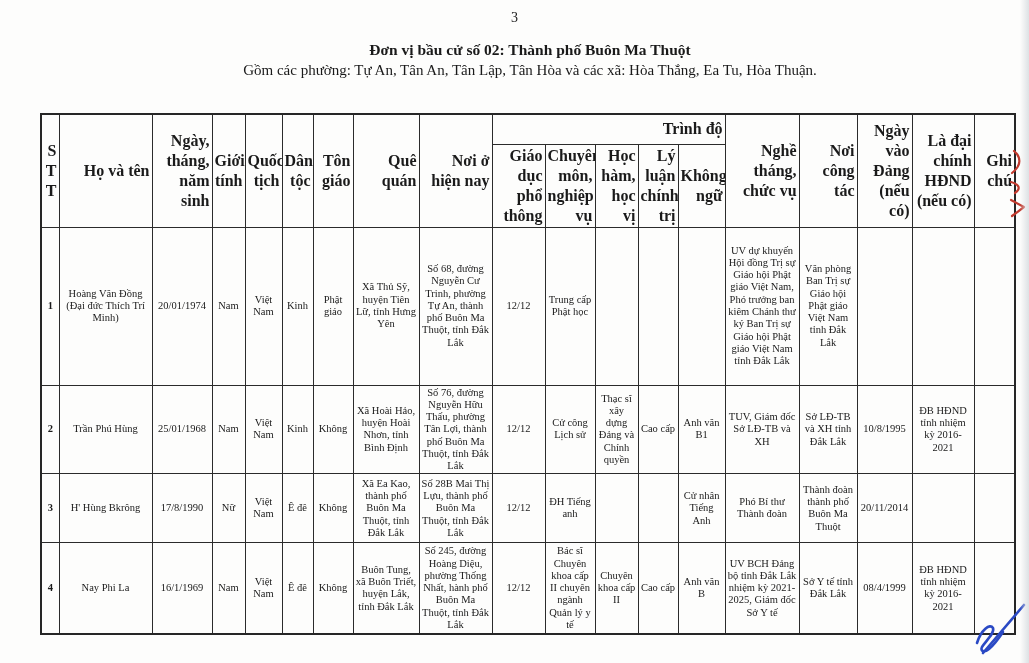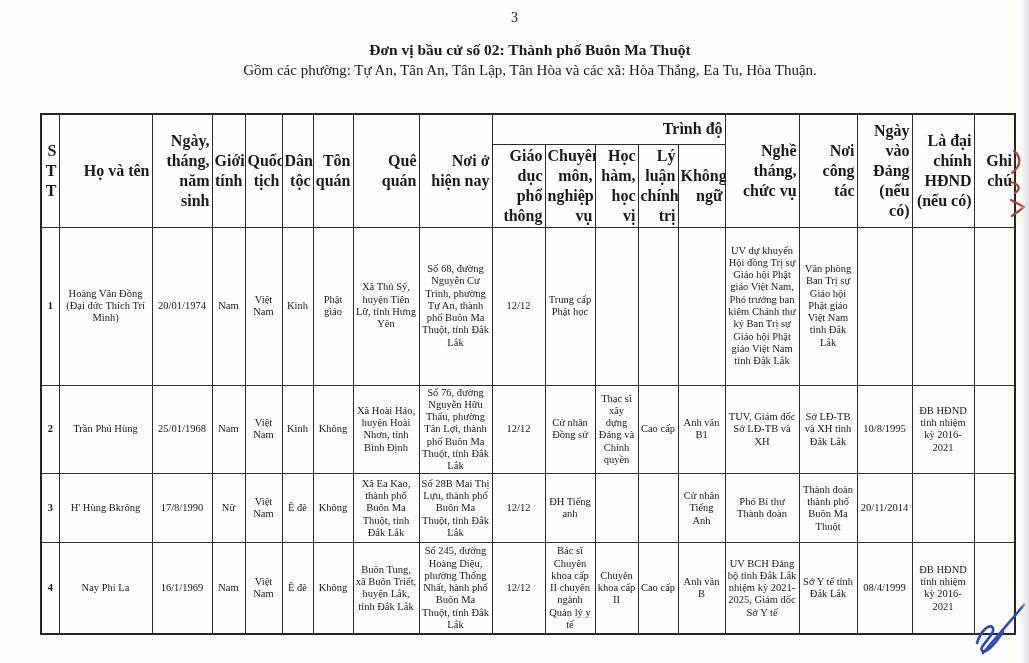--- a/index.html
+++ b/index.html
@@ -78,21 +78,21 @@
           <th rowspan="2">Ngày,
 tháng,
 năm sinh</th>
           <th rowspan="2">Giới
 tính</th>
           <th rowspan="2">Quốc
 tịch</th>
           <th rowspan="2">Dân
 tộc</th>
           <th rowspan="2">Tôn
-quán</th>
+giáo</th>
           <th rowspan="2">Quê
 quán</th>
           <th rowspan="2">Nơi ở
 hiện nay</th>
           <th colspan="5">Trình độ</th>
           <th rowspan="2">Nghề
 tháng,
 chức vụ</th>
           <th rowspan="2">Nơi
 công
@@ -153,21 +153,21 @@
           <td class="num">2</td>
           <td class="left">Trần Phú Hùng</td>
           <td>25/01/1968</td>
           <td>Nam</td>
           <td>Việt Nam</td>
           <td>Kinh</td>
           <td>Không</td>
           <td>Xã Hoài Hảo, huyện Hoài Nhơn, tỉnh Bình Định</td>
           <td>Số 76, đường Nguyễn Hữu Thấu, phường Tân Lợi, thành phố Buôn Ma Thuột, tỉnh Đắk Lắk</td>
           <td>12/12</td>
-          <td>Cử nhân Đồng sử</td>
+          <td>Cử công Lịch sử</td>
           <td>Thạc sĩ xây dựng Đảng và Chính quyền</td>
           <td>Cao cấp</td>
           <td>Anh văn B1</td>
           <td>TUV, Giám đốc Sở LĐ-TB và XH</td>
           <td>Sở LĐ-TB và XH tỉnh Đắk Lắk</td>
           <td>10/8/1995</td>
           <td>ĐB HĐND tỉnh nhiệm kỳ 2016-2021</td>
           <td></td>
         </tr>
         <tr style="height: 69px;">

